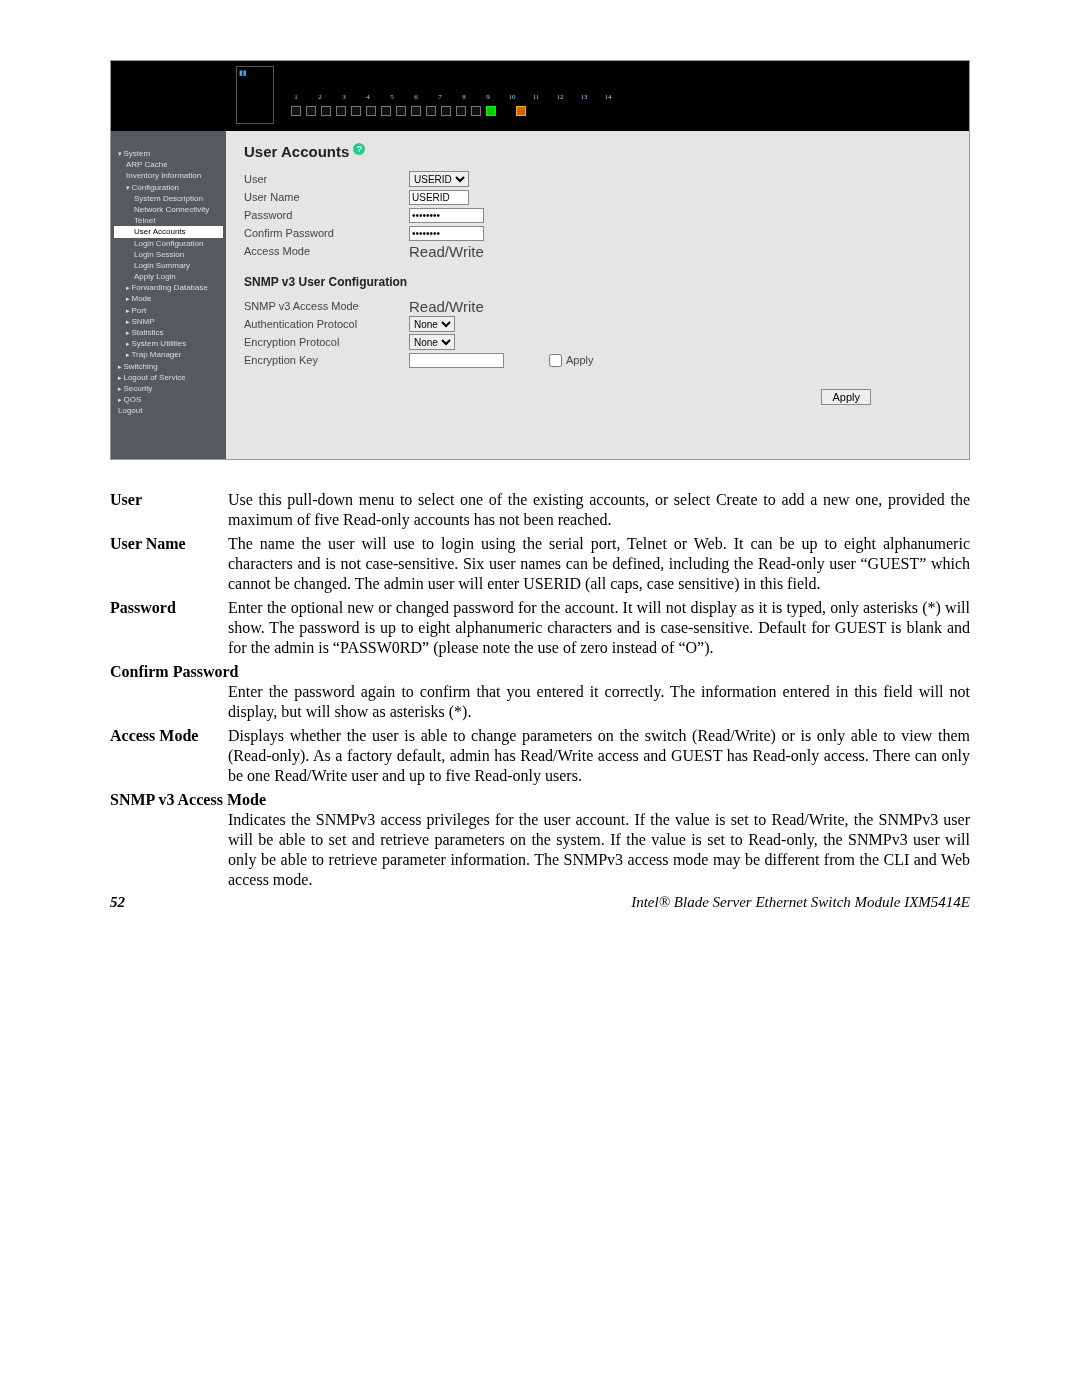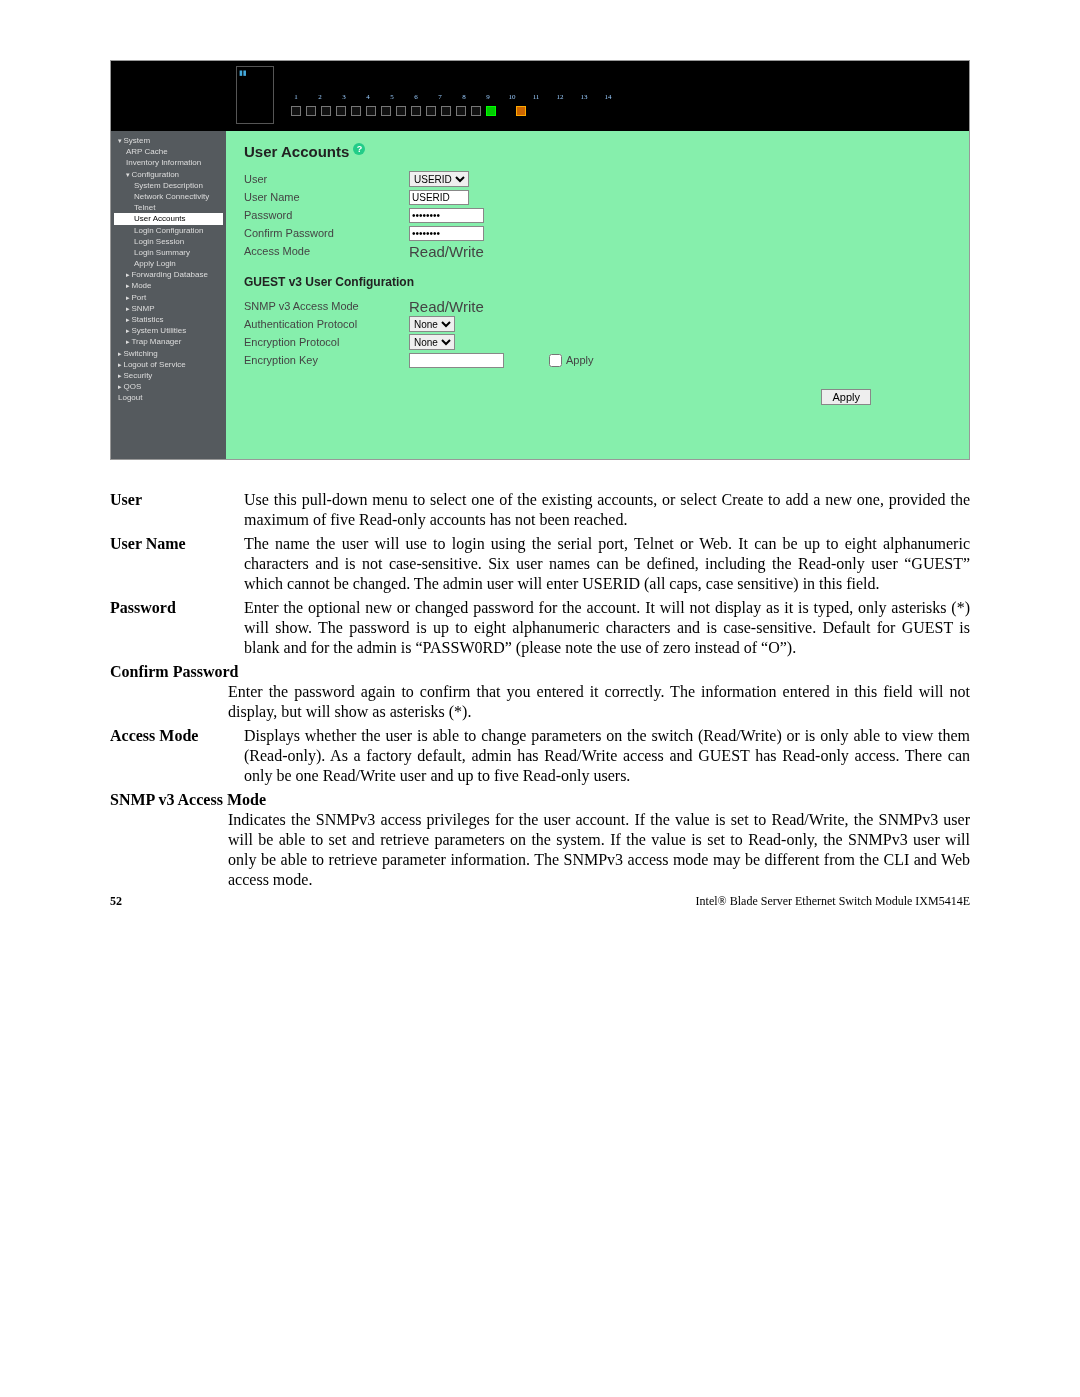--- a/index.html
+++ b/index.html
@@ -13,51 +13,51 @@
   .shot-right-black { position:absolute; right:0; top:0; width:140px; height:70px; background:#000; }
   .device-frame { position:absolute; left:125px; top:5px; width:38px; height:58px; border:1px solid #555; }
   .device-frame .icon { font-size:7px; color:#4ad; display:block; margin:2px; }
   .port-numbers { position:absolute; left:180px; top:32px; display:flex; gap:14px; }
   .port-numbers span { font-size:7px; color:#9cf; width:10px; text-align:center;}
   .port-boxes { position:absolute; left:180px; top:45px; display:flex; gap:5px; }
   .port-boxes .pb { width:10px; height:10px; border:1px solid #777; background:#111; }
   .port-boxes .pb.green { background:#0c0; border-color:#0f0; }
   .port-boxes .pb.orange { background:#c60; border-color:#fa0;}
   
-  .sidebar { position:absolute; left:0; top:70px; width:115px; bottom:0; background:#555a5e; color:#ddd; font-family: Tahoma, Arial, sans-serif; font-size:8px; padding:4px 3px; line-height:1.4; }
+  .sidebar { position:absolute; left:0; top:70px; width:115px; bottom:0; background:#555a5e; color:#ddd; font-family: Tahoma, Arial, sans-serif; font-size:8px; padding:17px 3px; line-height:1.4; }
   .sidebar .item { padding-left:4px; white-space:nowrap; overflow:hidden; }
   .sidebar .item.sub { padding-left:12px; }
   .sidebar .item.sub2 { padding-left:20px; }
   .sidebar .item.sel { background:#fff; color:#000; }
   .sidebar .bullet::before { content:"▸ "; font-size:7px; }
   .sidebar .minus::before { content:"▾ "; font-size:7px;}
   
-  .main { position:absolute; left:115px; top:70px; right:0; bottom:0; background:#86efac; font-family: Tahoma, Arial, sans-serif; padding:12px 18px; color:#222;}
+  .main { position:absolute; left:115px; top:70px; right:0; bottom:0; background:#e5e5e5; font-family: Tahoma, Arial, sans-serif; padding:12px 18px; color:#222;}
   .main h2 { font-size:15px; font-weight:bold; margin-bottom:10px; }
   .qmark { display:inline-flex; width:12px; height:12px; border-radius:50%; background:#2c8; color:#fff; font-size:9px; align-items:center; justify-content:center; font-weight:bold; vertical-align:top;}
   .form-row { display:flex; height:18px; align-items:center; font-size:11px; color:#444; }
   .form-row .lbl { width:165px; }
   .form-row input[type="text"], .form-row input[type="password"] { font-size:10px; height:15px; width:130px; border:1px solid #888; padding:0 2px; font-family:Tahoma, Arial, sans-serif;}
   .form-row select { font-size:10px; height:16px; border:1px solid #888; font-family:Tahoma, Arial, sans-serif;}
   .main h3 { font-size:12px; font-weight:bold; margin:15px 0 8px 0; }
   .form-row .val { font-size:15px; }
   .form-row .ckbox { font-size:11px; display:flex; align-items:center; gap:4px; margin-left:45px;}
   .apply-row { display:flex; justify-content:flex-end; padding-right:80px; margin-top:20px;}
   .apply-row button { font-size:11px; padding:1px 10px; border:1px solid #888; background:#eee; font-family:Tahoma, Arial, sans-serif;}
   
   
   .defs { font-size: 16px; line-height: 1.25; }
   .def-item { display: flex; margin-bottom: 4px; }
   .def-term { width: 118px; flex-shrink: 0; font-weight: bold; }
-  .def-desc { flex: 1; text-align: justify; margin-left: 16px;}
+  .def-desc { flex: 1; text-align: justify;}
   .def-item.stack { display:block; }
   .def-item.stack .def-term { display:block; width:auto; }
   .def-item.stack .def-desc { display:block; margin-left:118px; }
   
-  .footer { display:flex; font-size:12px; }
+  .footer { display:flex; font-size:15px;font-style:italic; }
   .footer .pn { font-weight:bold; width:118px; }
   .footer .ft { flex:1;text-align:right; }
 </style>
 </head>
 <body>
 
 <div class="page">
 
   <div class="screenshot">
     <div class="shot-top">
@@ -142,21 +142,21 @@
         <input type="password" value="********" style="width: 75px;">
       </div>
       <div class="form-row">
         <span class="lbl">Confirm Password</span>
         <input type="password" value="********" style="width: 75px;">
       </div>
       <div class="form-row">
         <span class="lbl">Access Mode</span>
         <span class="val">Read/Write</span>
       </div>
-      <h3>GUEST v3 User Configuration</h3>
+      <h3>SNMP v3 User Configuration</h3>
       <div class="form-row">
         <span class="lbl">SNMP v3 Access Mode</span>
         <span class="val">Read/Write</span>
       </div>
       <div class="form-row">
         <span class="lbl">Authentication Protocol</span>
         <select><option>None</option></select>
       </div>
       <div class="form-row">
         <span class="lbl">Encryption Protocol</span>

